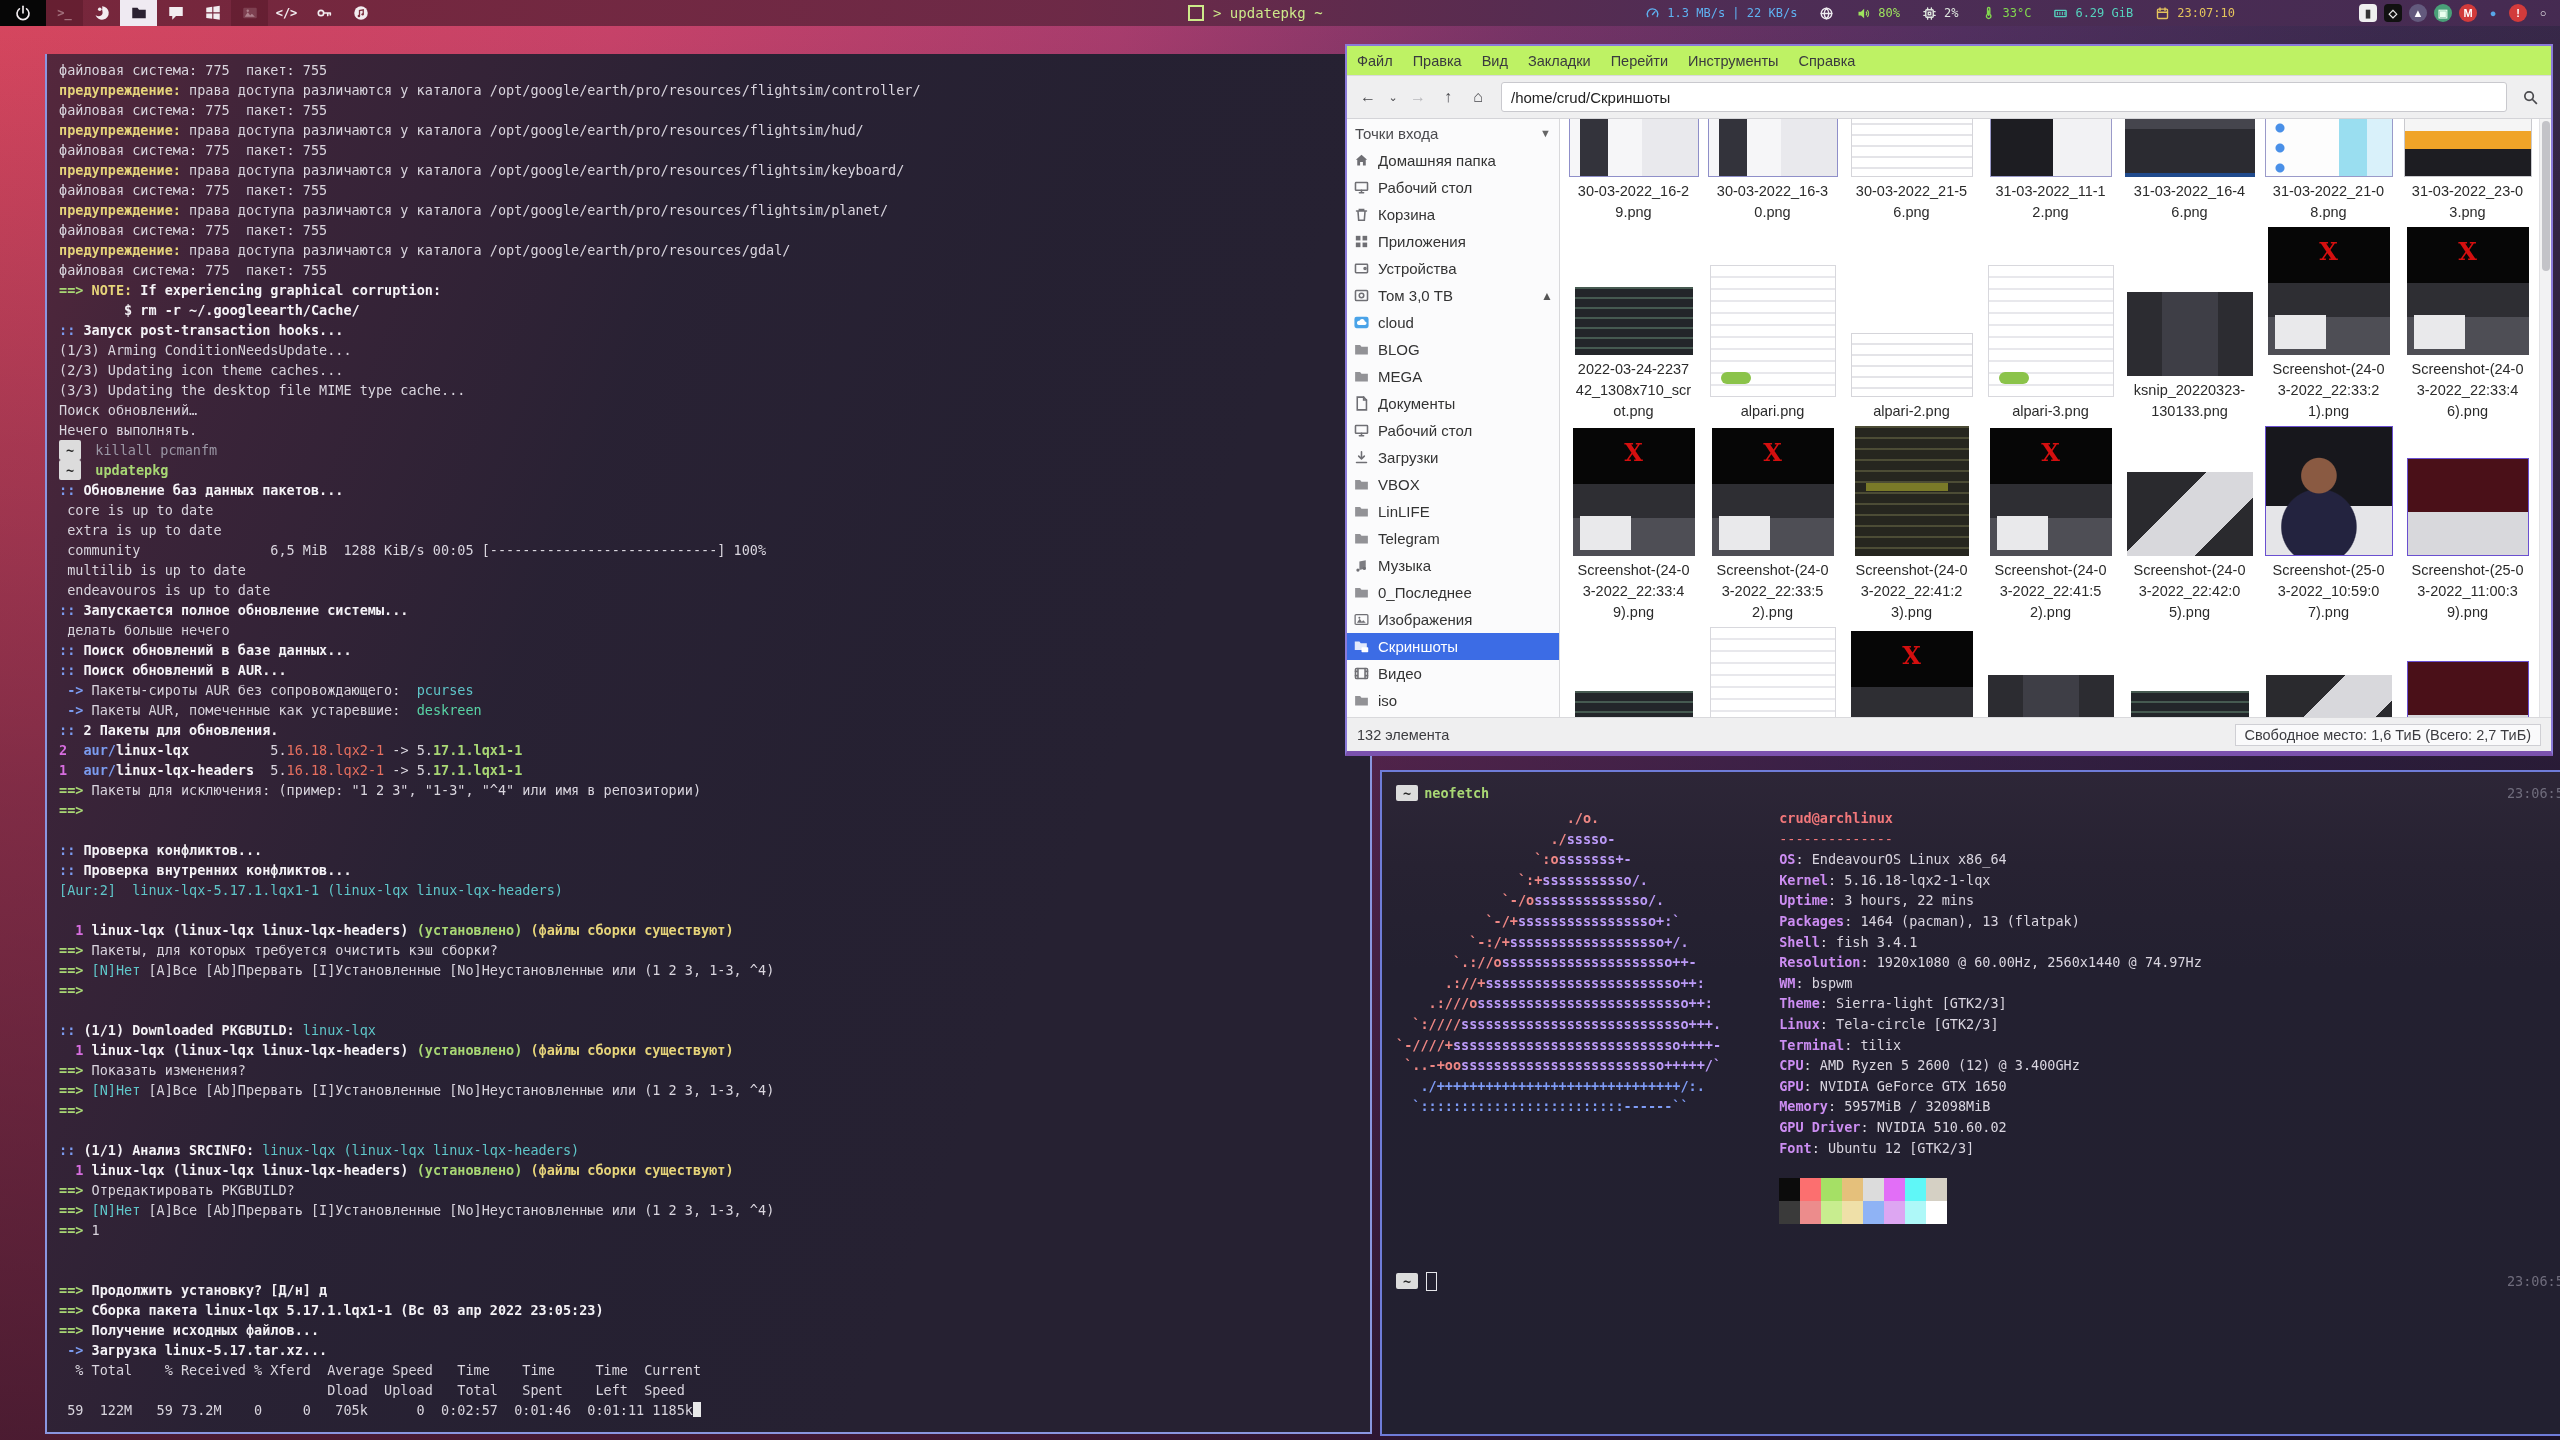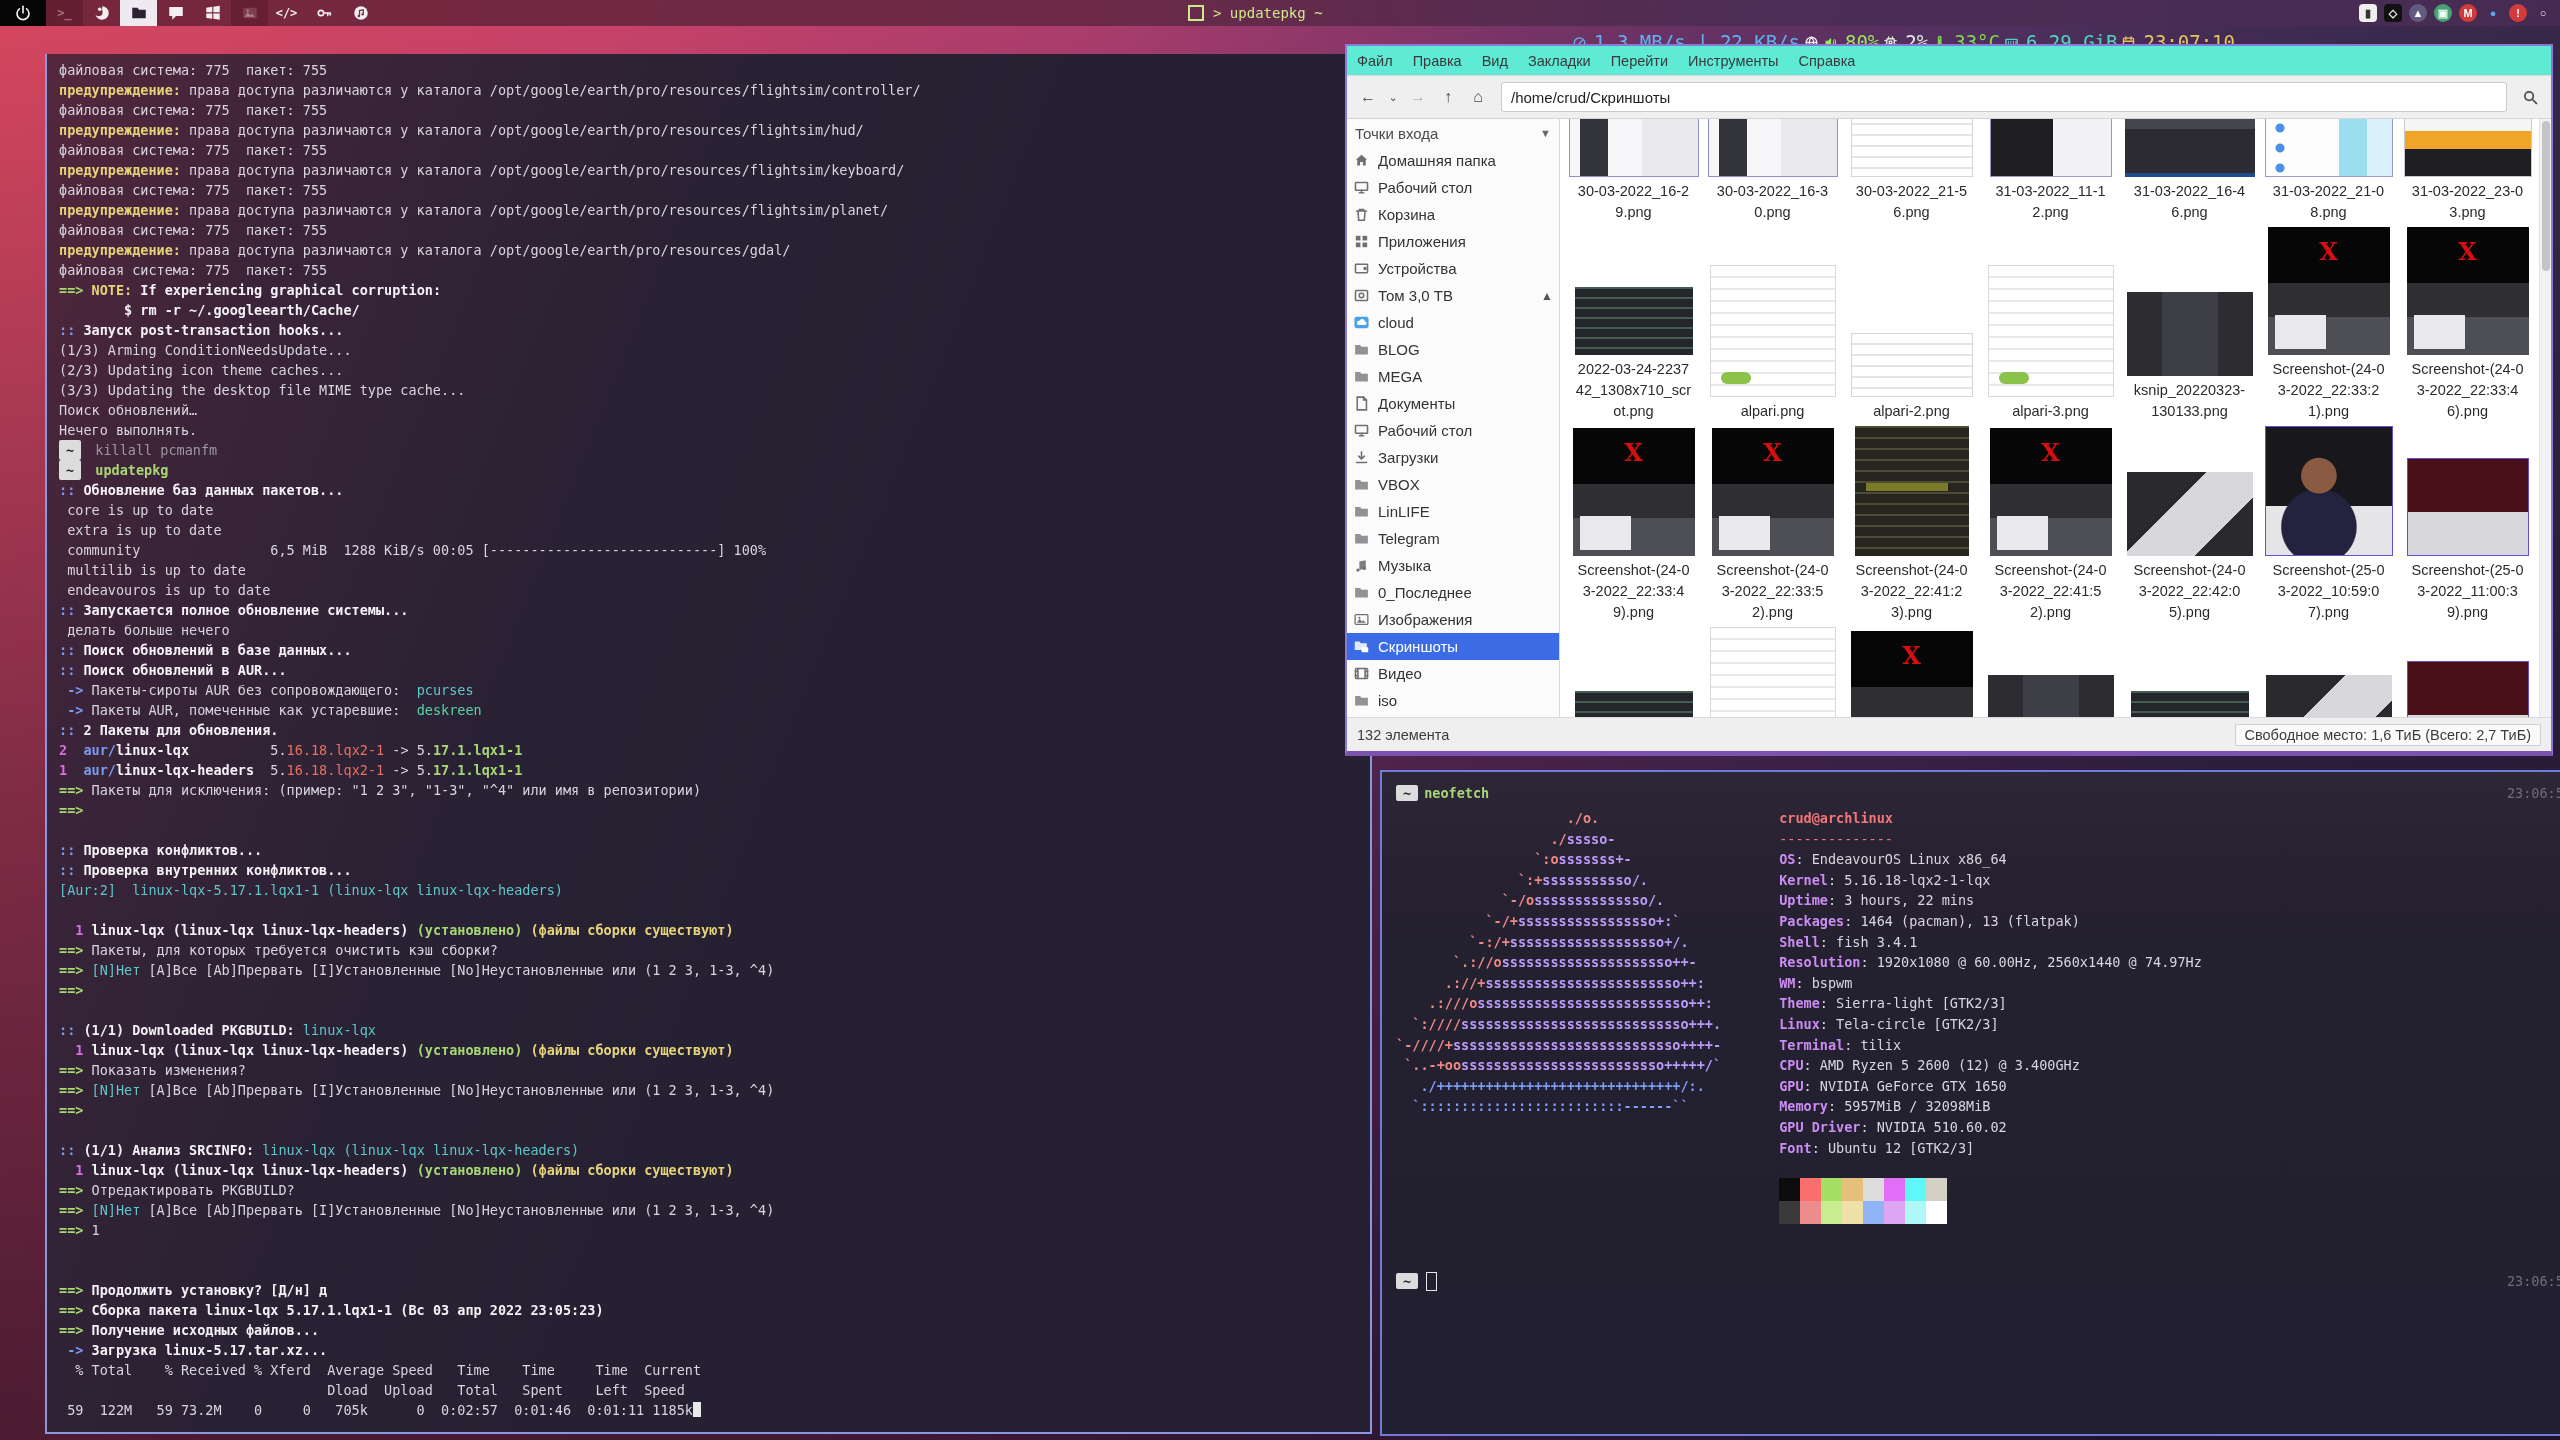--- a/index.html
+++ b/index.html
@@ -16,22 +16,22 @@
   #workspaces{display:flex;height:26px;}
   .ws{width:37px;height:26px;display:flex;align-items:center;justify-content:center;color:#f2edf0;}
   .ws svg{width:18px;height:18px;display:block;}
   .ws .txtico{font-family:"DejaVu Sans Mono",monospace;font-weight:bold;font-size:12px;}
   .ws.black{background:#060606;width:46px;}
   .ws.active{background:#efeaf2;color:#2b2232;}
   .ws.dim{background:rgba(90,25,42,.55);color:rgba(235,210,215,.45);}
   #bar-title{position:absolute;left:1188px;top:0;height:26px;display:flex;align-items:center;gap:9px;
     font-family:"DejaVu Sans Mono",monospace;font-size:14px;color:#cde98a;}
   #bar-title .sq{width:12px;height:12px;border:2px solid #cde98a;display:inline-block;}
-  #stats{position:absolute;right:325px;top:0;height:26px;display:flex;align-items:center;gap:4px;
-    font-family:"DejaVu Sans Mono",monospace;font-size:19px;margin-top:29px;}
+  #stats{position:absolute;right:325px;top:0;height:26px;display:flex;align-items:center;gap:22px;
+    font-family:"DejaVu Sans Mono",monospace;font-size:12px;}
   .stat{display:flex;align-items:center;gap:7px;}
   .stat svg{width:15px;height:15px;}
   #tray{position:absolute;right:8px;top:0;height:26px;display:flex;align-items:center;gap:7px;}
   .tico{width:18px;height:18px;border-radius:50%;display:flex;align-items:center;justify-content:center;
     font-size:11px;font-weight:bold;line-height:1;}
   
   .window{position:absolute;box-sizing:border-box;}
   
   .term{font-family:"DejaVu Sans Mono",monospace;font-size:13.5px;color:#ddd9e2;margin-left:35px;}
   #term-left{left:10px;top:54px;width:1327px;height:1380px;border:2px solid #8a96e0;border-top:none;
@@ -68,21 +68,21 @@
   .nf-title{color:#f2777a;font-weight:bold;}
   .nf-dash{color:#f2777a;}
   .nf-label{color:#cc8df2;font-weight:bold;}
   .nf-val{color:#dad6e0;}
   #nf-palette{margin-top:20px;}
   .prow{display:flex;height:23px;}
   .prow span{width:21px;height:23px;display:inline-block;}
   
   #fm{left:1345px;top:44px;width:1208px;height:712px;background:#ffffff;
     border:2px solid #8a7ad8;border-bottom:5px solid #7b52ae;display:flex;flex-direction:column;}
-  #fm-menubar{height:29px;background:#5eead4;border-bottom:1px solid #d9d9dc;display:flex;align-items:center;
+  #fm-menubar{height:29px;background:#bef264;border-bottom:1px solid #d9d9dc;display:flex;align-items:center;
     font-size:14.5px;color:#3a3a3e;}
   #fm-menubar .menu{padding:0 10px;}
   #fm-toolbar{height:42px;background:#efeff0;border-bottom:1px solid #d4d4d8;display:flex;align-items:center;gap:4px;padding:0 8px;}
   .tbtn{width:26px;height:26px;display:flex;align-items:center;justify-content:center;color:#4a4a4e;font-size:16px;}
   .tbtn.small{width:16px;font-size:11px;}
   .tbtn.disabled{color:#b8b8bc;}
   #fm-path{flex:1;height:28px;background:#fff;border:1px solid #c9c9ce;border-radius:3px;margin:0 6px;
     display:flex;align-items:center;padding:0 9px;font-size:15px;color:#222;}
   #fm-body{flex:1;display:flex;min-height:0;}
   #fm-sidebar{width:212px;background:#fbfbfc;border-right:1px solid #d9d9dc;overflow:hidden;font-size:15px;color:#333;}

